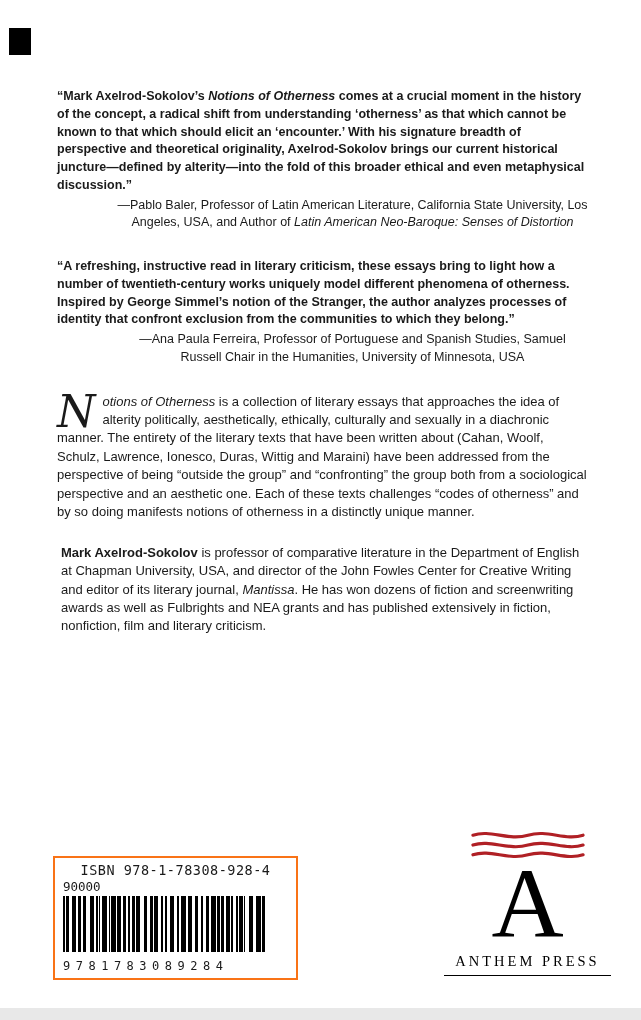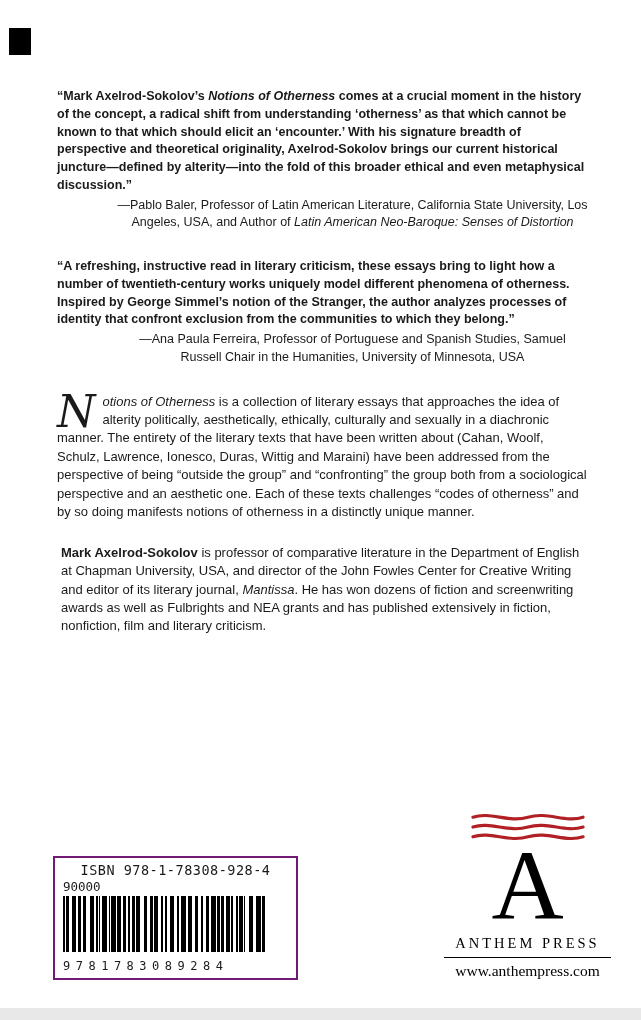--- a/index.html
+++ b/index.html
@@ -62,21 +62,21 @@
   .footer {
     position: absolute;
     left: 0; right: 0; bottom: 28px;
     display: flex;
     justify-content: space-between;
     align-items: flex-end;
     padding: 0 26px 0 53px;
   }
   .barcode-box {
     width: 245px;
-    border: 2px solid #701a75;
+    border: 2px solid #f97316;
     background: #fff;
     padding: 4px 8px 5px 8px;
     font-family: "DejaVu Sans Mono", "Liberation Mono", monospace;
   }
   .isbn-line {
     font-size: 13.5px;
     letter-spacing: 0.5px;
     text-align: center;
     white-space: nowrap;
   }
@@ -211,18 +211,17 @@
       <svg class="waves" viewBox="0 0 120 34" width="118" height="34" aria-hidden="true">
         <g fill="none" stroke-width="3.2" stroke-linecap="round">
           <path d="M4,6 C22,0 40,12 60,6 C80,0 98,12 116,6"></path>
           <path d="M4,16 C22,10 40,22 60,16 C80,10 98,22 116,16"></path>
           <path d="M4,26 C22,20 40,32 60,26 C80,20 98,32 116,26"></path>
         </g>
       </svg>
       <div class="big-a">A</div>
       <div class="pub-name">ANTHEM PRESS</div>
       <hr class="pub-rule">
-      <div class="pub-url">www.anthempress.com</div>
     </div>
 
   </div>
 
 </div>
 
 </body></html>

